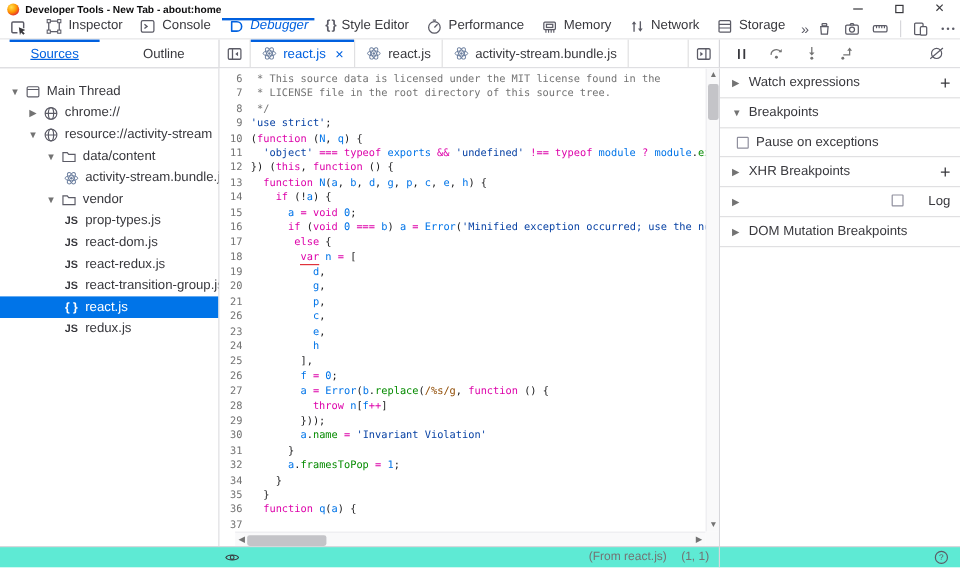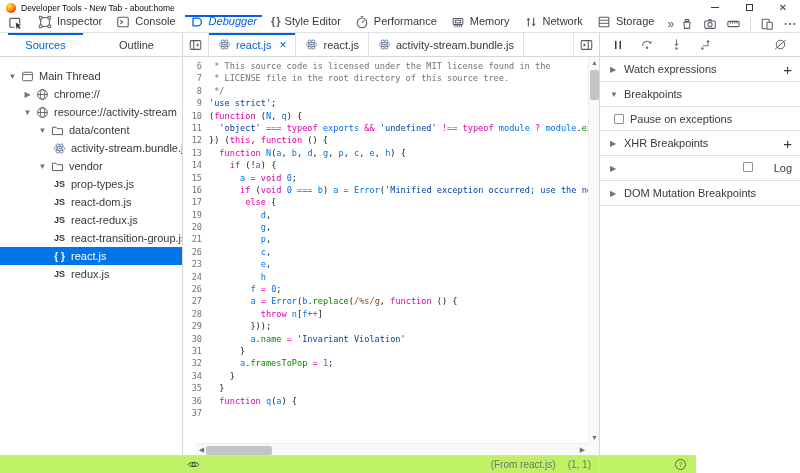--- a/index.html
+++ b/index.html
@@ -2,21 +2,21 @@
 <html><head>
 <meta charset="utf-8">
 <style>
   * { box-sizing: border-box; margin: 0; padding: 0; }
   html,body { width:800px; height:473px; overflow:hidden; }
   body { font-family:"Liberation Sans",sans-serif; background:#fff; color:#38383d; position:relative; font-size:11px; }
   svg { display:block; }
   .vline { width:1px; background:#d7d7db; }
 
   
-  #titlebar { position:absolute; left:0; top:0; width:800px; height:15px; background:#fff; display:flex; align-items:center; }
+  #titlebar { position:absolute; left:0; top:0; width:800px; height:15px; background:#fff; display:flex; align-items:center;font-weight:bold; }
   #fx-logo { width:10px; height:10px; border-radius:50%; margin:0 5px 0 6px;
     background:radial-gradient(circle at 35% 30%, #ffe14d 0%, #ff9500 45%, #e3322e 75%, #b5007f 100%); }
   #window-title { font-size:8.5px; color:#0c0c0d; flex:1; }
   .win-btn { width:34px; height:15px; display:flex; align-items:center; justify-content:center; color:#38383d; }
   .win-min-glyph { width:8px; height:1px; background:#38383d; }
   .win-max-glyph { width:7px; height:7px; border:1px solid #38383d; }
   .win-close-glyph { font-size:10px; line-height:1; color:#38383d; font-family:"DejaVu Sans",sans-serif; }
 
   
   #toolbar { position:absolute; left:0; top:15px; width:800px; height:18px; background:#fff;
@@ -29,21 +29,21 @@
   .tb-tab .ticon { display:flex; align-items:center; }
   .braces-glyph { font-weight:bold; font-size:11px; color:#5b5b66; letter-spacing:-1px; }
   #tb-chevron { display:flex; align-items:center; padding:0 6px; color:#5b5b66; font-size:12px; }
   #toolbar-right { margin-left:auto; display:flex; align-items:center; gap:9px; padding-right:8px; }
 
   
   #subbar { position:absolute; left:0; top:33px; width:800px; height:24px; background:#fff;
     border-bottom:1px solid #d7d7db; display:flex; }
   #panel-tabs { width:183px; border-right:1px solid #d7d7db; display:flex; }
   .panel-tab { position:relative; flex:1; display:flex; align-items:center; justify-content:center; color:#38383d; }
-  .panel-tab.active { color:#0061e0; }
+  .panel-tab.active { color:#0061e0;text-decoration:underline; }
   .panel-tab.active::before { content:""; position:absolute; left:8px; right:8px; top:0; height:2px; background:#0060df; }
   #source-tabs-region { width:417px; border-right:1px solid #d7d7db; display:flex; align-items:stretch; }
   .sq-btn { width:26px; display:flex; align-items:center; justify-content:center; }
   #collapse-sources-btn { border-right:1px solid #e0e0e2; }
   #expand-panel-btn { margin-left:auto; border-left:1px solid #e0e0e2; }
   .src-tab { position:relative; display:flex; align-items:center; gap:5px; padding:0 9px; border-right:1px solid #e0e0e2; color:#38383d; white-space:nowrap; }
   .src-tab.active { color:#0061e0; }
   .src-tab.active::before { content:""; position:absolute; left:0; right:0; top:0; height:2px; background:#0060df; }
   .src-tab .close-x { margin-left:3px; font-size:12px; color:#0061e0; }
   #command-bar { flex:1; display:flex; align-items:center; gap:16px; padding-left:12px; }
@@ -87,21 +87,21 @@
   #right-panel { flex:1; background:#fff; overflow:hidden; }
   .rp-header { height:25px; display:flex; align-items:center; border-bottom:1px solid #e0e0e2; padding:0 8px 0 10px; }
   .rp-arrow { width:14px; font-size:8px; color:#737373; flex:none; }
   .rp-label { color:#38383d; }
   .rp-plus { margin-left:auto; font-size:15px; font-weight:300; color:#38383d; line-height:1; }
   .rp-right { margin-left:auto; display:flex; gap:21px; }
   .rp-check-row { height:24px; display:flex; align-items:center; gap:6px; border-bottom:1px solid #e0e0e2; padding-left:14px; }
   .checkbox { width:10px; height:10px; border:1px solid #8f8f9d; background:#fff; border-radius:1px; flex:none; }
 
   
-  #statusbar { position:absolute; left:0; top:455px; width:696px; height:18px; background:#bef264;
+  #statusbar { position:absolute; left:0; top:455px; width:800px; height:18px; background:#5eead4;
     border-top:1px solid #d7d7db; display:flex; align-items:center; }
   #statusbar-left { width:183px; height:100%; }
   #statusbar-mid { width:417px; height:100%; border-right:1px solid #d7d7db; display:flex; align-items:center; padding:0 8px 0 3px; }
   #status-texts { margin-left:auto; display:flex; gap:12px; color:#737373; font-size:10px; }
   #statusbar-right { flex:1; height:100%; display:flex; align-items:center; justify-content:flex-end; padding-right:9px; }
 </style>
 </head>
 <body>
 
 <div id="titlebar">
@@ -440,21 +440,21 @@
           <span class="js-badge">JS</span>
         </span>
         <span class="tree-label">redux.js</span>
       </div>
     </div>
 
   <div id="editor">
     <div id="code-area">
         <div class="code-line">
           <span class="gutter">6</span>
-          <span class="code-text"><span class="tok-c"> * This source code is licensed under the MIT license found in the</span></span>
+          <span class="code-text"><span class="tok-c"> * This source data is licensed under the MIT license found in the</span></span>
         </div>
         <div class="code-line">
           <span class="gutter">7</span>
           <span class="code-text"><span class="tok-c"> * LICENSE file in the root directory of this source tree.</span></span>
         </div>
         <div class="code-line">
           <span class="gutter">8</span>
           <span class="code-text"><span class="tok-c"> */</span></span>
         </div>
         <div class="code-line">
@@ -487,20 +487,24 @@
         </div>
         <div class="code-line">
           <span class="gutter">16</span>
           <span class="code-text"><span class="tok-p">      </span><span class="tok-k">if</span><span class="tok-p"> (</span><span class="tok-k">void</span><span class="tok-n"> 0</span><span class="tok-o"> === </span><span class="tok-v">b</span><span class="tok-p">) </span><span class="tok-v">a</span><span class="tok-o"> = </span><span class="tok-v">Error</span><span class="tok-p">(</span><span class="tok-s">'Minified exception occurred; use the non-m</span></span>
         </div>
         <div class="code-line">
           <span class="gutter">17</span>
           <span class="code-text"><span class="tok-p">       </span><span class="tok-k">else</span><span class="tok-p"> {</span></span>
         </div>
         <div class="code-line">
+          <span class="gutter">18</span>
+          <span class="code-text"><span class="tok-p">        </span><span class="tok-ku">var</span><span class="tok-v"> n</span><span class="tok-o"> = </span><span class="tok-p">[</span></span>
+        </div>
+        <div class="code-line">
           <span class="gutter">19</span>
           <span class="code-text"><span class="tok-p">          </span><span class="tok-v">d</span><span class="tok-p">,</span></span>
         </div>
         <div class="code-line">
           <span class="gutter">20</span>
           <span class="code-text"><span class="tok-p">          </span><span class="tok-v">g</span><span class="tok-p">,</span></span>
         </div>
         <div class="code-line">
           <span class="gutter">21</span>
           <span class="code-text"><span class="tok-p">          </span><span class="tok-v">p</span><span class="tok-p">,</span></span>
@@ -509,20 +513,24 @@
           <span class="gutter">26</span>
           <span class="code-text"><span class="tok-p">          </span><span class="tok-v">c</span><span class="tok-p">,</span></span>
         </div>
         <div class="code-line">
           <span class="gutter">23</span>
           <span class="code-text"><span class="tok-p">          </span><span class="tok-v">e</span><span class="tok-p">,</span></span>
         </div>
         <div class="code-line">
           <span class="gutter">24</span>
           <span class="code-text"><span class="tok-p">          </span><span class="tok-v">h</span></span>
+        </div>
+        <div class="code-line">
+          <span class="gutter">25</span>
+          <span class="code-text"><span class="tok-p">        ],</span></span>
         </div>
         <div class="code-line">
           <span class="gutter">26</span>
           <span class="code-text"><span class="tok-p">        </span><span class="tok-v">f</span><span class="tok-o"> = </span><span class="tok-n">0</span><span class="tok-p">;</span></span>
         </div>
         <div class="code-line">
           <span class="gutter">27</span>
           <span class="code-text"><span class="tok-p">        </span><span class="tok-v">a</span><span class="tok-o"> = </span><span class="tok-v">Error</span><span class="tok-p">(</span><span class="tok-v">b</span><span class="tok-p">.</span><span class="tok-pr">replace</span><span class="tok-p">(</span><span class="tok-rx">/%s/g</span><span class="tok-p">, </span><span class="tok-k">function</span><span class="tok-p"> () {</span></span>
         </div>
         <div class="code-line">

